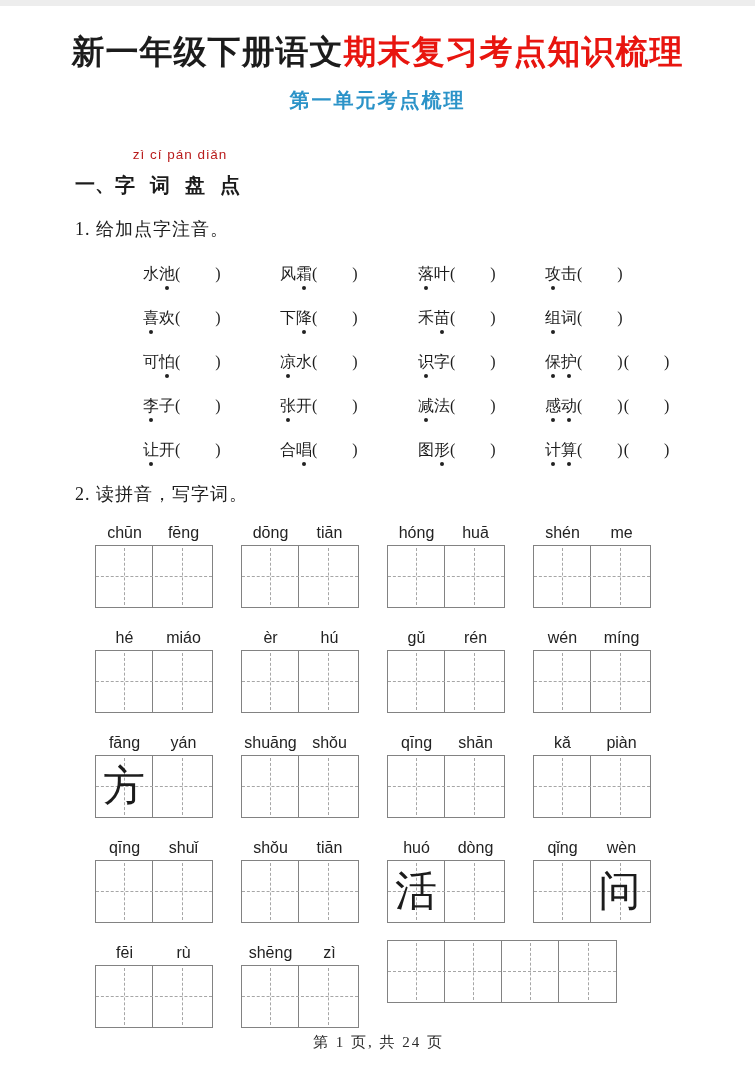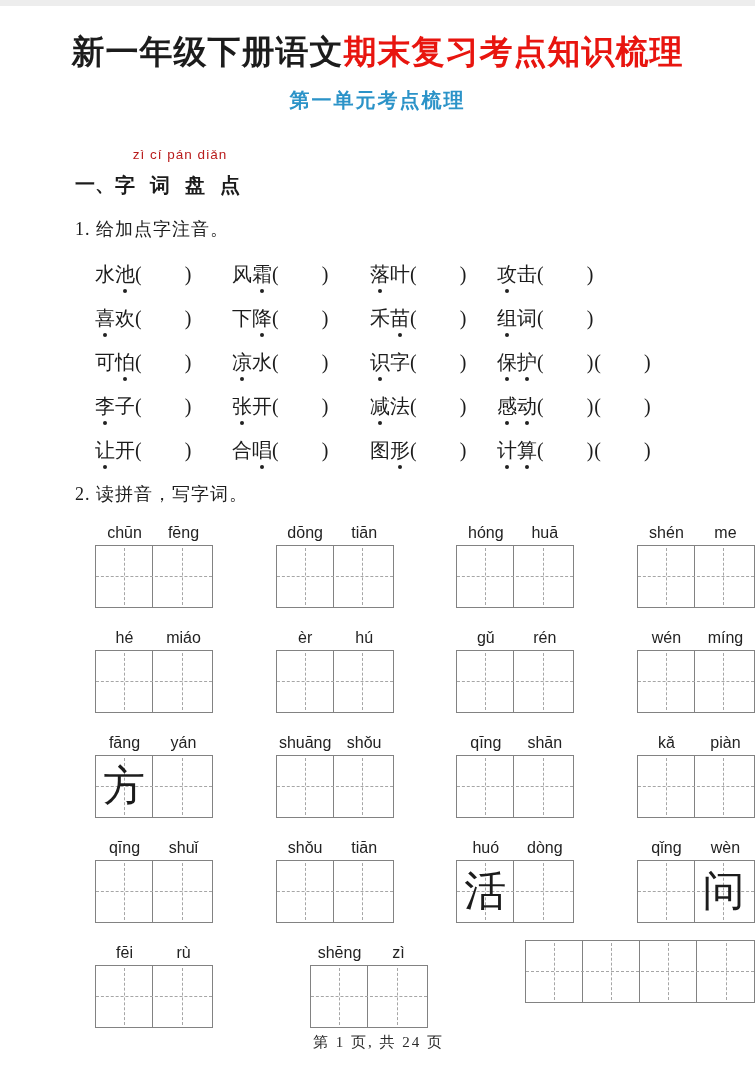--- a/index.html
+++ b/index.html
@@ -36,33 +36,33 @@
     font-size:13.5px;color:#b91c1c;letter-spacing:1px;margin-bottom:13px;white-space:nowrap;
   }
   .hz{letter-spacing:5px;white-space:nowrap;}
   .qlabel{margin:22px 0 0 75px;font-size:18px;letter-spacing:1px;}
   .qlabel.q2{margin-top:9px;}
 
   
   .ex1{margin:12px 0 0 95px;}
   .ex1-row{
     display:grid;grid-template-columns:137px 138px 127px 1fr;
-    height:44px;align-items:center;font-size:20px;
+    height:44px;align-items:center;font-size:16px;margin-left:48px;
   }
   .ex1-item{white-space:nowrap;}
   .ch{position:relative;display:inline-block;line-height:1.25;}
   .ch.dot::after{
     content:"";position:absolute;left:50%;transform:translateX(-50%);
     bottom:-6px;width:4px;height:4px;border-radius:50%;background:#222;
   }
   .paren{letter-spacing:1px;}
 
   
   .ex2{margin:14px 0 0 95px;}
-  .ex2-row{display:flex;gap:28px;margin-bottom:17px;justify-content:space-between;}
+  .ex2-row{display:flex;gap:28px;margin-bottom:17px;}
   .ex2-group{display:flex;flex-direction:column;}
   .pyrow{
     display:flex;justify-content:center;
     font-family:"Liberation Sans","DejaVu Sans",sans-serif;
     font-size:16px;color:#222;margin-bottom:3px;height:22px;align-items:flex-end;
   }
   .pyrow .py{width:59px;text-align:center;white-space:nowrap;}
   .grid{display:flex;border:1.5px solid var(--grid-line);position:relative;background:#fff;}
   .grid::after{
     content:"";position:absolute;left:0;right:0;top:50%;

